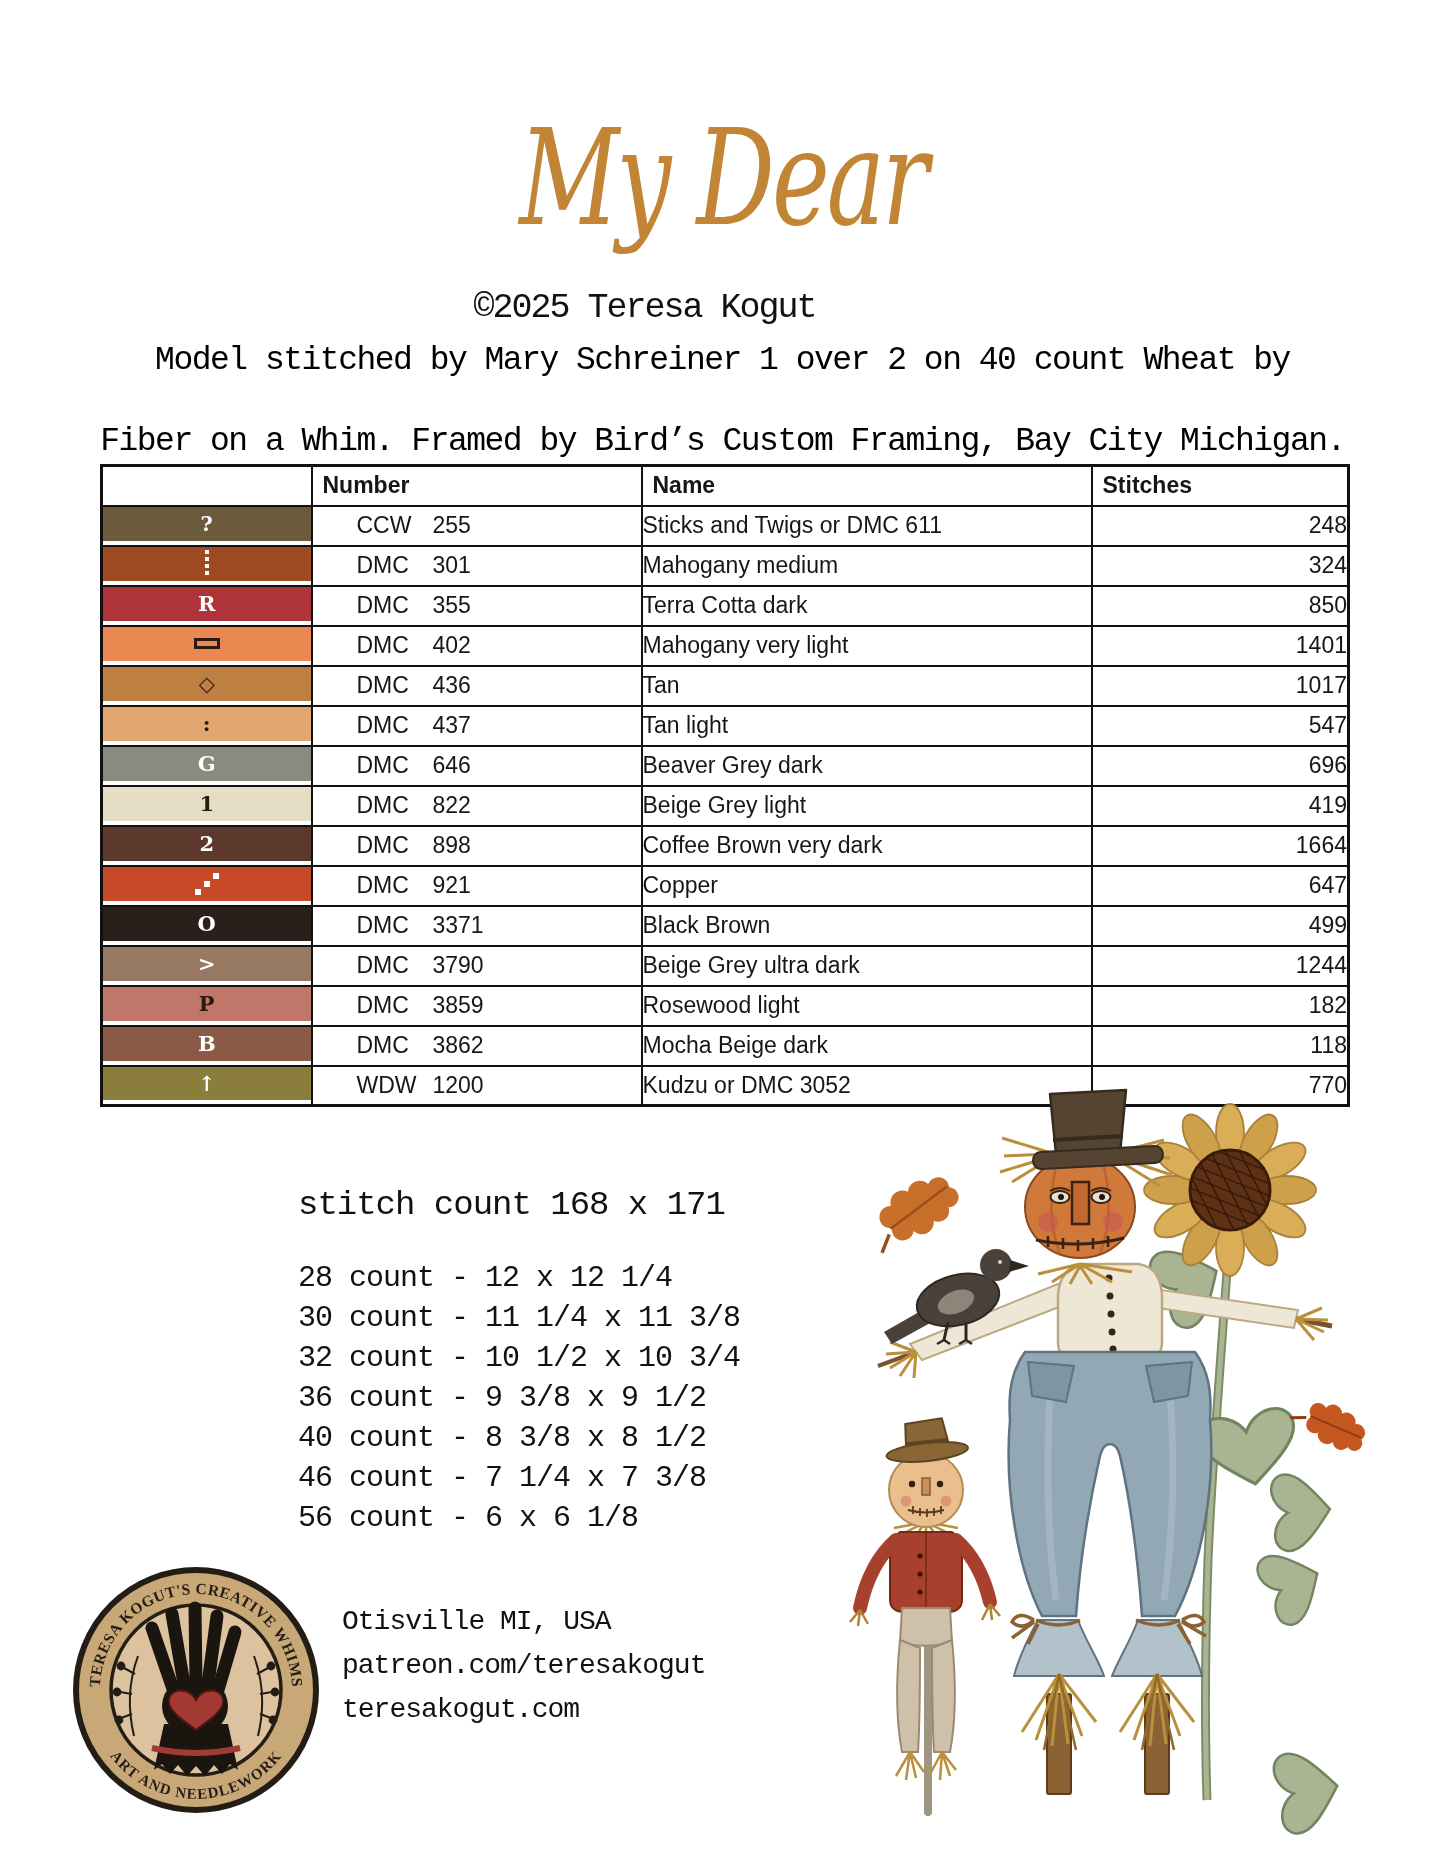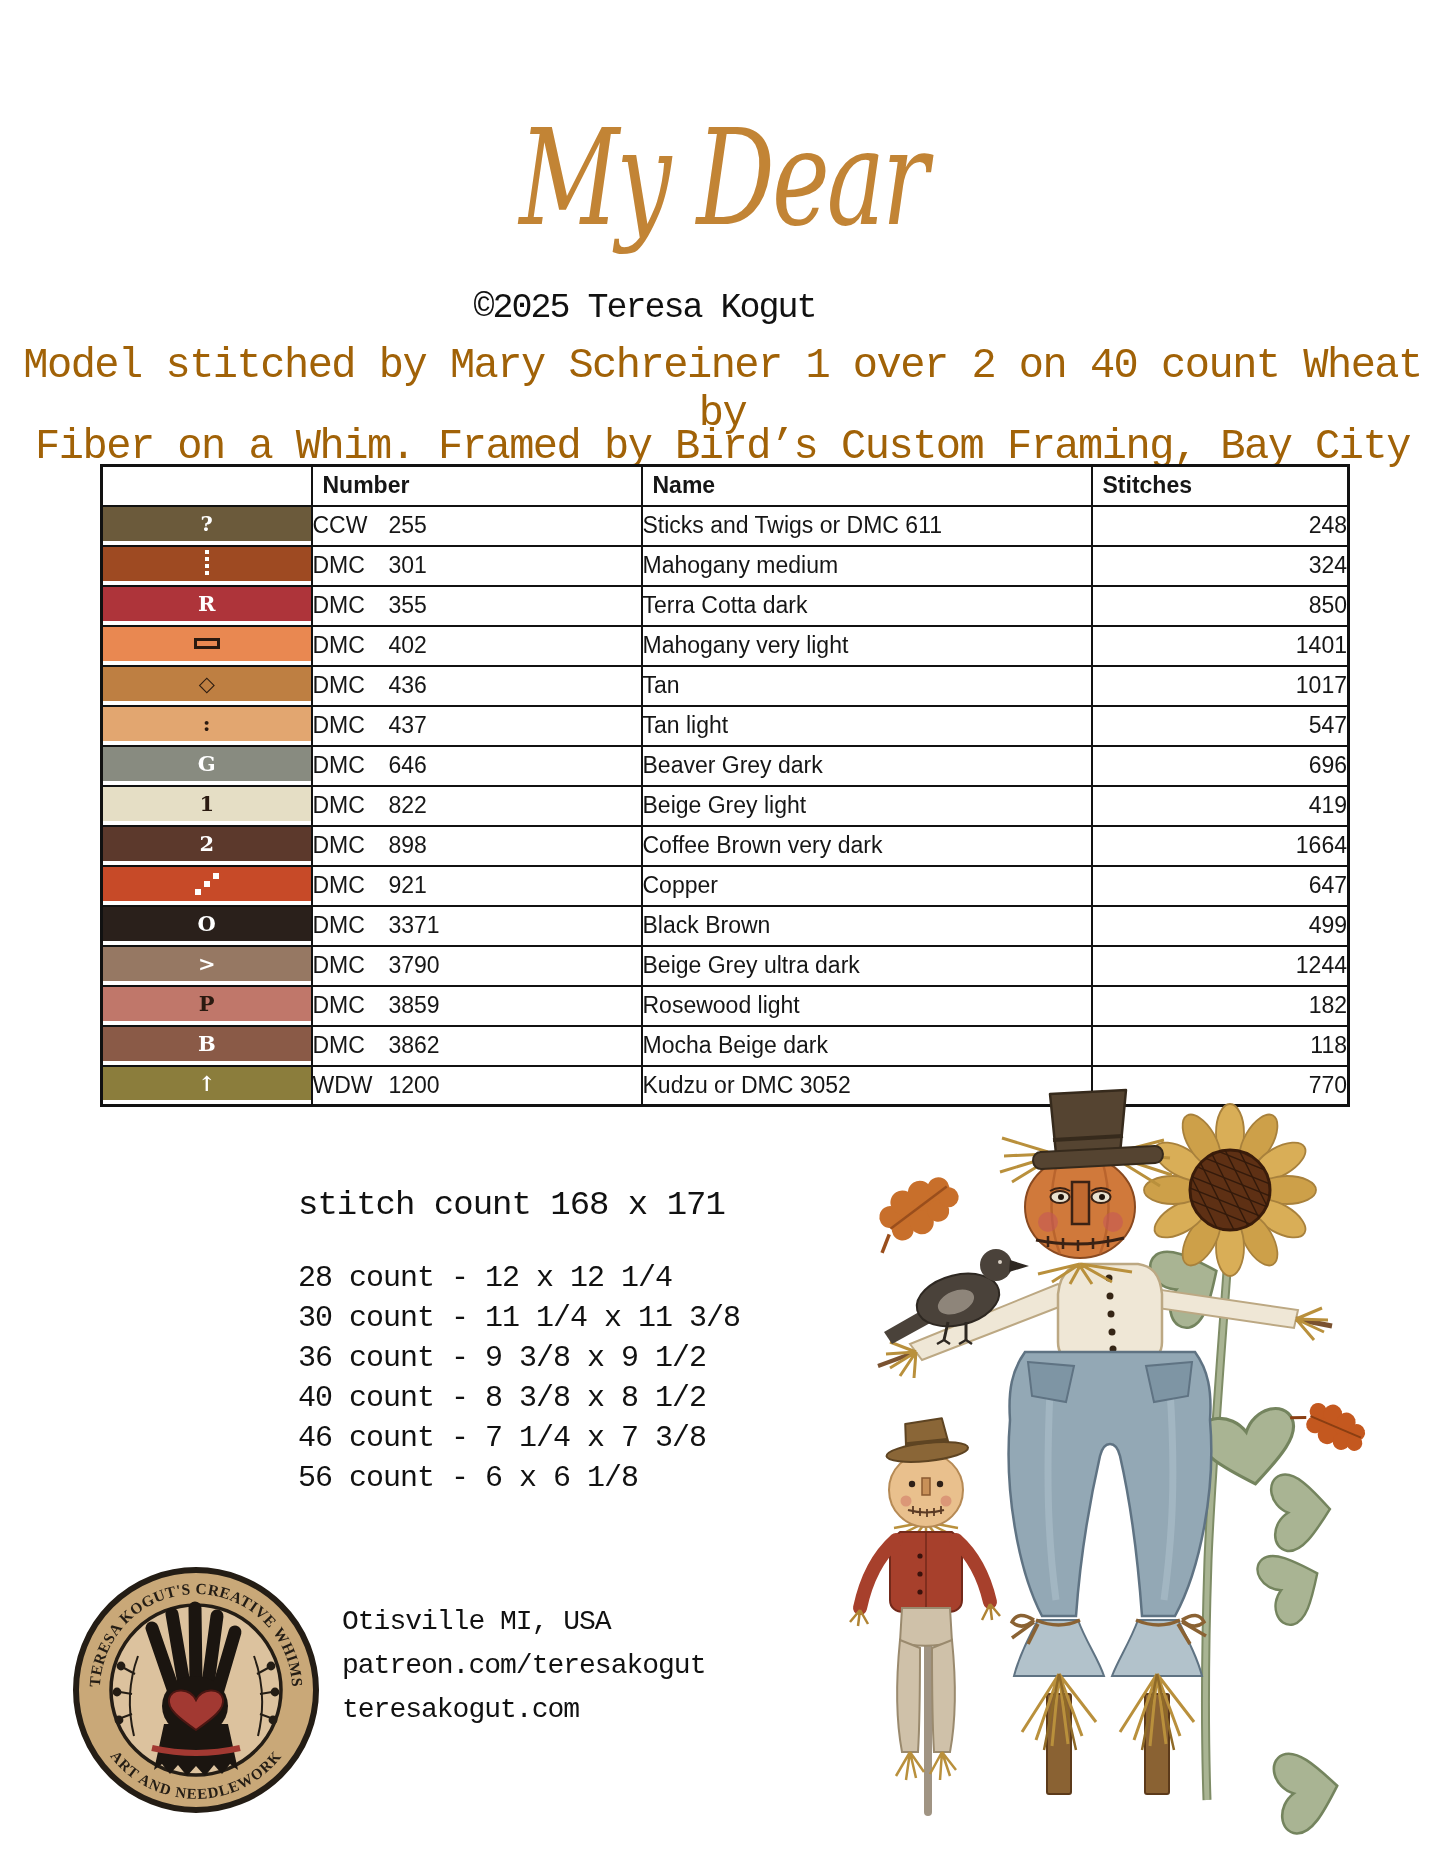--- a/index.html
+++ b/index.html
@@ -13,21 +13,21 @@
     font-family:"DejaVu Serif", serif;font-style:italic;font-weight:normal;
     font-size:132px;line-height:1.25;color:#C28435;
     transform:scaleX(.74);transform-origin:50% 50%;letter-spacing:-4px;
   }
   .copyright{
     position:absolute;top:288px;left:0;width:1289px;text-align:center;
     font-family:"Liberation Mono", monospace;font-size:35px;letter-spacing:-2px;color:#111;
   }
   .model-line{
     position:absolute;left:0;width:1445px;text-align:center;
-    font-family:"Liberation Mono", monospace;font-size:42px;letter-spacing:-1.5px;color:#a16207;
+    font-family:"Liberation Mono", monospace;font-size:33px;letter-spacing:-1.5px;color:#000000;
   }
   .model-line.l1{top:342px;}
   .model-line.l2{top:387px;margin-top:36px;}
   
   table.palette{
     position:absolute;left:100px;top:464px;width:1247px;
     border-collapse:collapse;table-layout:fixed;background:#fff;
     border:3px solid #111;
   }
   table.palette th, table.palette td{
@@ -45,21 +45,21 @@
   .sym-ddots{position:relative;display:block;width:26px;height:26px;}
   .sym-ddots i{position:absolute;width:6px;height:6px;background:#fff;}
   .sym-ddots i:nth-child(1){left:1px;top:18px;}
   .sym-ddots i:nth-child(2){left:10px;top:10px;}
   .sym-ddots i:nth-child(3){left:19px;top:2px;}
   .sym-2sq{position:relative;display:block;width:20px;height:20px;}
   .sym-2sq i{position:absolute;width:8px;height:8px;background:#fff;}
   .sym-2sq i:nth-child(1){left:1px;top:1px;}
   .sym-2sq i:nth-child(2){left:10px;top:10px;}
   td.cell-number{padding-left:12px;}
-  td.cell-number .maker{display:inline-block;width:76px;}
+  td.cell-number .maker{display:inline-block;width:76px;margin-left:44px;}
   td.cell-name{padding-left:10px;}
   td.cell-st{text-align:right;padding-right:9px;}
   
   .stitch-count{
     position:absolute;left:298px;top:1186px;
     font-family:"Liberation Mono", monospace;font-size:34px;letter-spacing:-1px;color:#111;
   }
   .counts{
     position:absolute;left:298px;top:1258px;
     font-family:"Liberation Mono", monospace;font-size:30px;letter-spacing:-1px;color:#111;line-height:40px;
@@ -303,20 +303,21 @@
       <td class="cell-name"><span class="fname">Kudzu or DMC 3052</span></td>
       <td class="cell-st"><span class="stitches">770</span></td>
     </tr>
   </tbody>
   </table>
 
   <div class="stitch-count">stitch count 168 x 171</div>
   <div class="counts">
       <div>28 count - 12 x 12 1/4</div>
       <div>30 count - 11 1/4 x 11 3/8</div>
+      <div>32 count - 10 1/2 x 10 3/4</div>
       <div>36 count - 9 3/8 x 9 1/2</div>
       <div>40 count - 8 3/8 x 8 1/2</div>
       <div>46 count - 7 1/4 x 7 3/8</div>
       <div>56 count - 6 x 6 1/8</div>
     </div>
 
   <svg class="logo" width="250" height="252" viewBox="0 0 250 252">
     <circle cx="124" cy="126" r="120" fill="#C9A878" stroke="#241D15" stroke-width="6"></circle>
     <circle cx="124" cy="126" r="85" fill="#DCC29E" stroke="#241D15" stroke-width="3.5"></circle>
     <defs>

